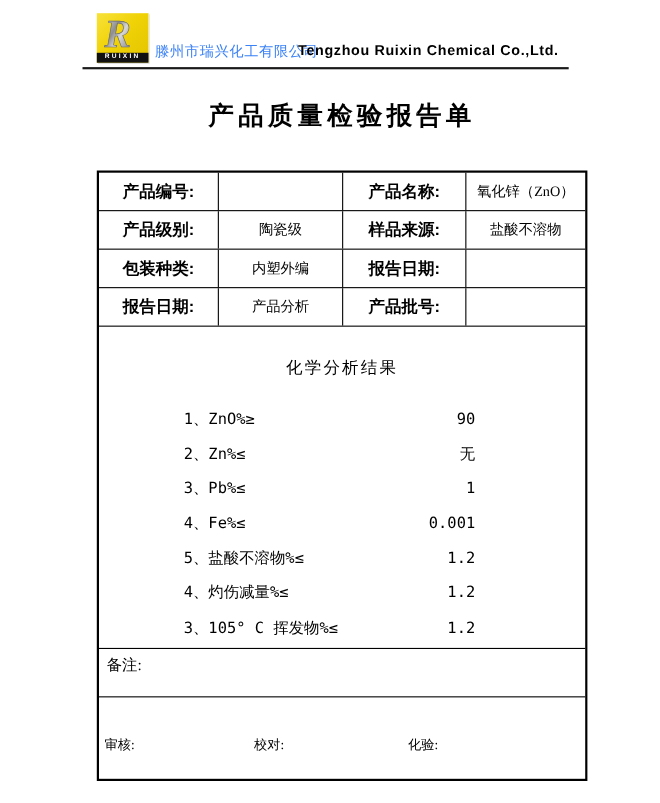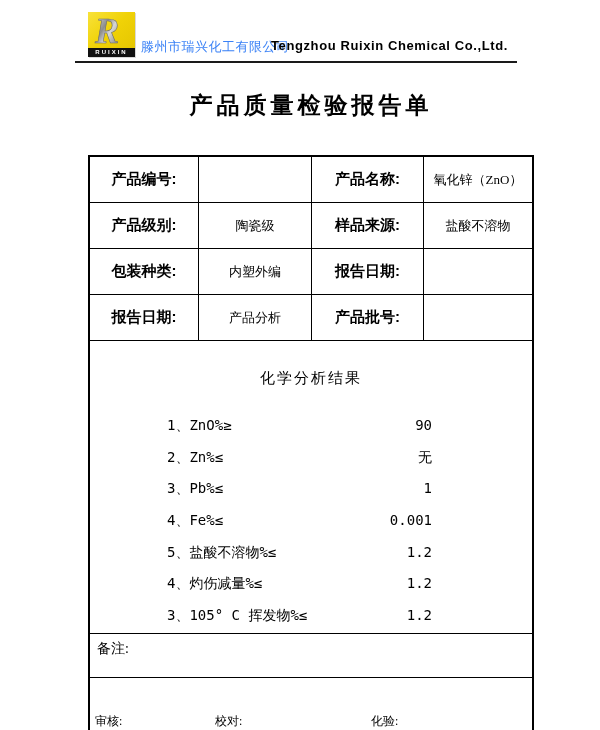--- a/index.html
+++ b/index.html
@@ -55,21 +55,21 @@
   
   .report-table {
     position: absolute; left: 88px; top: 155px;
     width: 446px;
     border: 2px solid #000;
     background: #fff;
   }
   .irow {
     display: grid;
     grid-template-columns: 109px 113px 112px 1fr;
-    height: 46px;
+    height: 35px;
     border-bottom: 1px solid #000;
   }
   .cell {
     display: flex; align-items: center; justify-content: center;
     overflow: hidden; white-space: nowrap;
   }
   .cell.lab {
     font-family: "Liberation Sans", sans-serif;
     font-weight: bold; font-size: 15px;
     border-right: 1px solid #000;
@@ -96,21 +96,21 @@
   }
   .remarks {
     height: 44px;
     border-bottom: 1px solid #000;
     padding: 6px 0 0 7px;
     font-size: 14px;
   }
   .signatures { position: relative; height: 74px; }
   .sig { position: absolute; top: 35px; font-size: 12px; }
   .sig.s0 { left: 5px; }
-  .sig.s1 { left: 125px; }
+  .sig.s1 { left: 141px; }
   .sig.s2 { left: 281px; }
 </style>
 </head>
 <body>
 
 <div class="page">
 
   <div class="logo">
     <svg width="47" height="45" viewBox="0 0 47 45">
       <defs>

